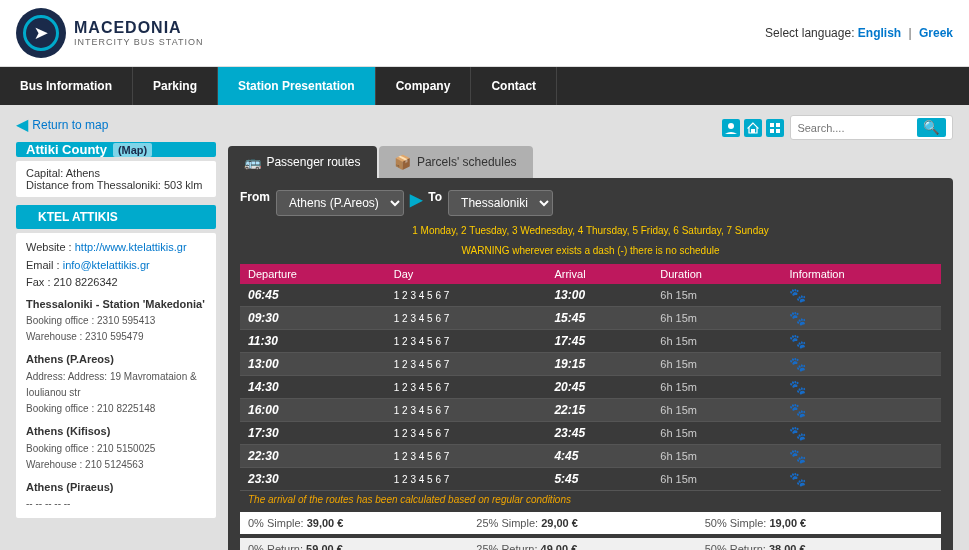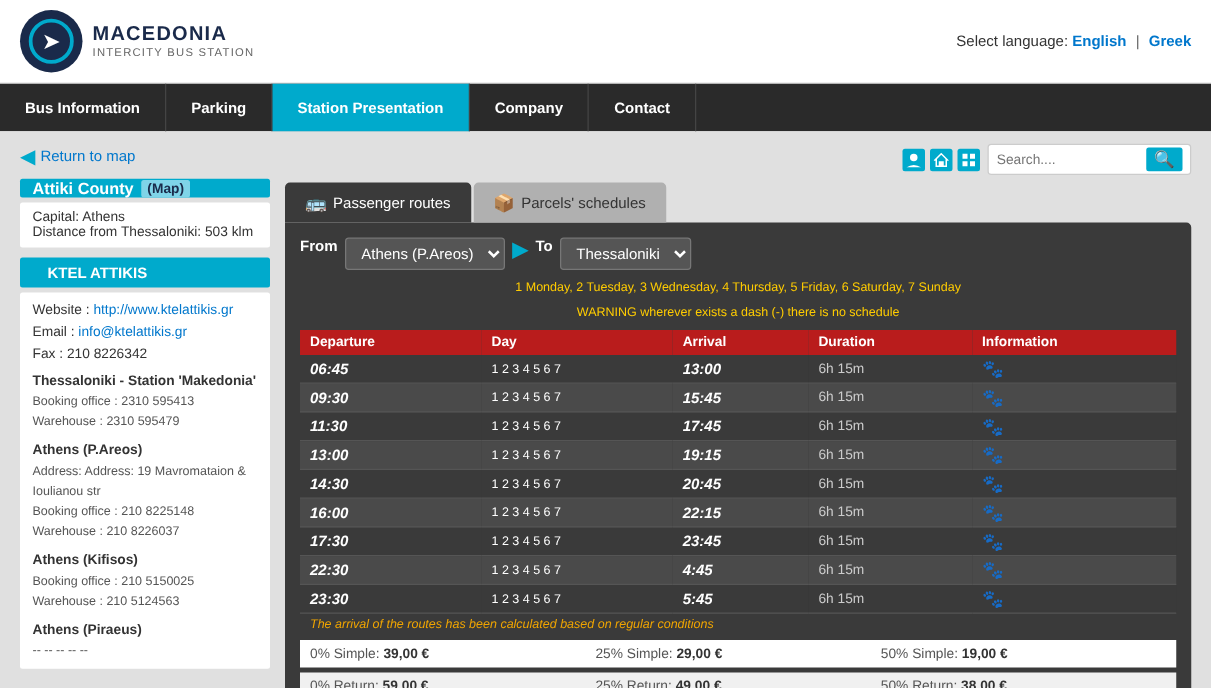--- a/index.html
+++ b/index.html
@@ -66,21 +66,21 @@
 
     .from-to-row { display: flex; align-items: flex-start; gap: 6px; margin-bottom: 8px; }
     .from-to-label { color: white; font-size: 12px; font-weight: bold; }
     .from-to-select { background: #555; color: white; border: 1px solid #777; padding: 4px 8px; font-size: 12px; border-radius: 3px; cursor: pointer; }
     .arrow-icon { color: #00aacc; font-size: 16px; font-weight: bold; }
 
     .warning-text { color: #ffcc00; font-size: 10px; text-align: center; margin-bottom: 6px; line-height: 1.4; }
 
     
     .schedule-table { width: 100%; border-collapse: collapse; font-size: 11px; }
-    .schedule-table th { background: #b91c1c; color: white; padding: 4px 8px; text-align: left; font-weight: bold; }
+    .schedule-table th { background: #be185d; color: white; padding: 4px 8px; text-align: left; font-weight: normal; }
     .schedule-table td { padding: 3px 8px; color: white; border-bottom: 1px solid #555; }
     .schedule-table tr:nth-child(even) td { background: #4a4a4a; }
     .schedule-table tr:nth-child(odd) td { background: #3a3a3a; }
     .time-cell { color: #00ccff; font-weight: bold; font-size: 12px; font-style: italic; }
     .days-cell { color: #ccc; font-size: 10px; }
     .dog-icon { color: #ccc; font-size: 14px; }
 
     
     .price-row { display: flex; background: white; padding: 5px 8px; font-size: 11px; margin-top: 4px; gap: 0; }
     .price-group { flex: 1; }
@@ -148,21 +148,20 @@
         <span>Email :</span>
         <a href="#">info@ktelattikis.gr</a>
       </div>
       <div>Fax : 210 8226342</div>
       <div class="station-name">Thessaloniki - Station 'Makedonia'</div>
       <div class="station-detail">Booking office : 2310 595413</div>
       <div class="station-detail">Warehouse : 2310 595479</div>
       <div class="city-name">Athens (P.Areos)</div>
       <div class="station-detail">Address: Address: 19 Mavromataion &amp; Ioulianou str</div>
       <div class="station-detail">Booking office : 210 8225148</div>
-      <div class="station-detail">Warehouse : 210 8226037</div>
       <div class="city-name">Athens (Kifisos)</div>
       <div class="station-detail">Booking office : 210 5150025</div>
       <div class="station-detail">Warehouse : 210 5124563</div>
       <div class="city-name">Athens (Piraeus)</div>
       <div class="station-detail">-- -- -- -- --</div>
     </div>
 
   </div>
 
   <div class="content">

